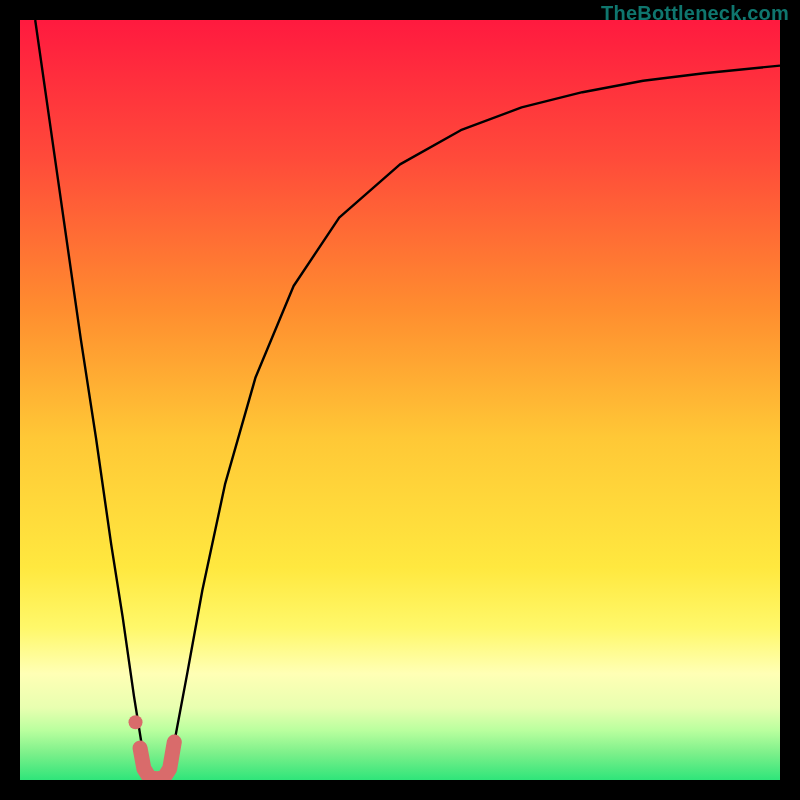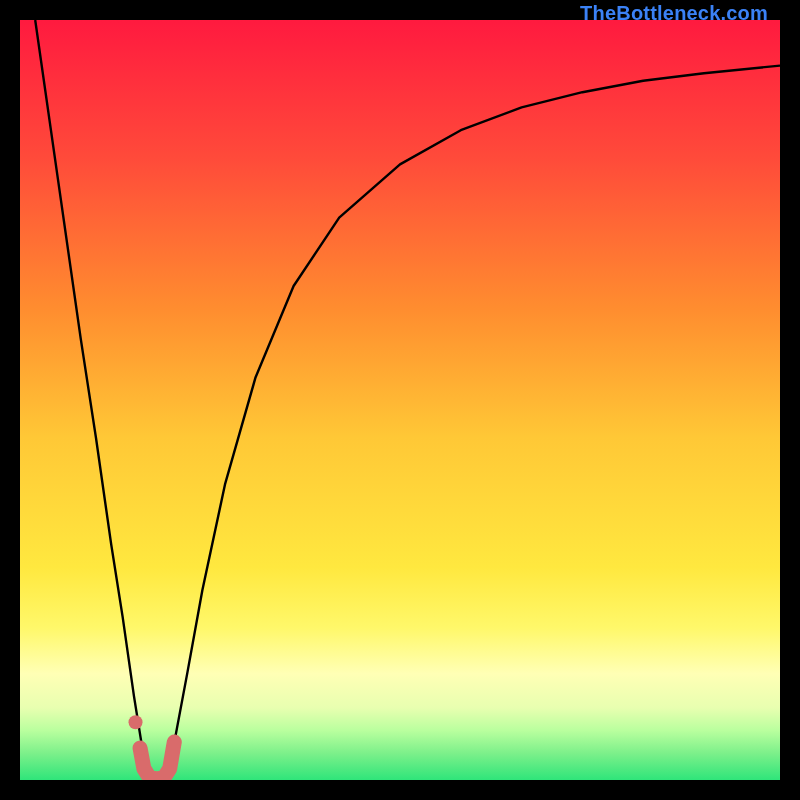--- a/index.html
+++ b/index.html
@@ -20,22 +20,22 @@
     position: absolute;
     left: 20px;
     top: 20px;
     width: 760px;
     height: 760px;
     overflow: hidden;
   }
   .watermark {
     position: absolute;
     top: 2px;
-    right: 32px;
-    color: #3b82f6;
+    right: 11px;
+    color: #0f766e;
     font-size: 20px;
     font-weight: 600;
     letter-spacing: 0.2px;
     user-select: none;
   }
   svg {
     display: block;
   }
 </style>
 </head>

